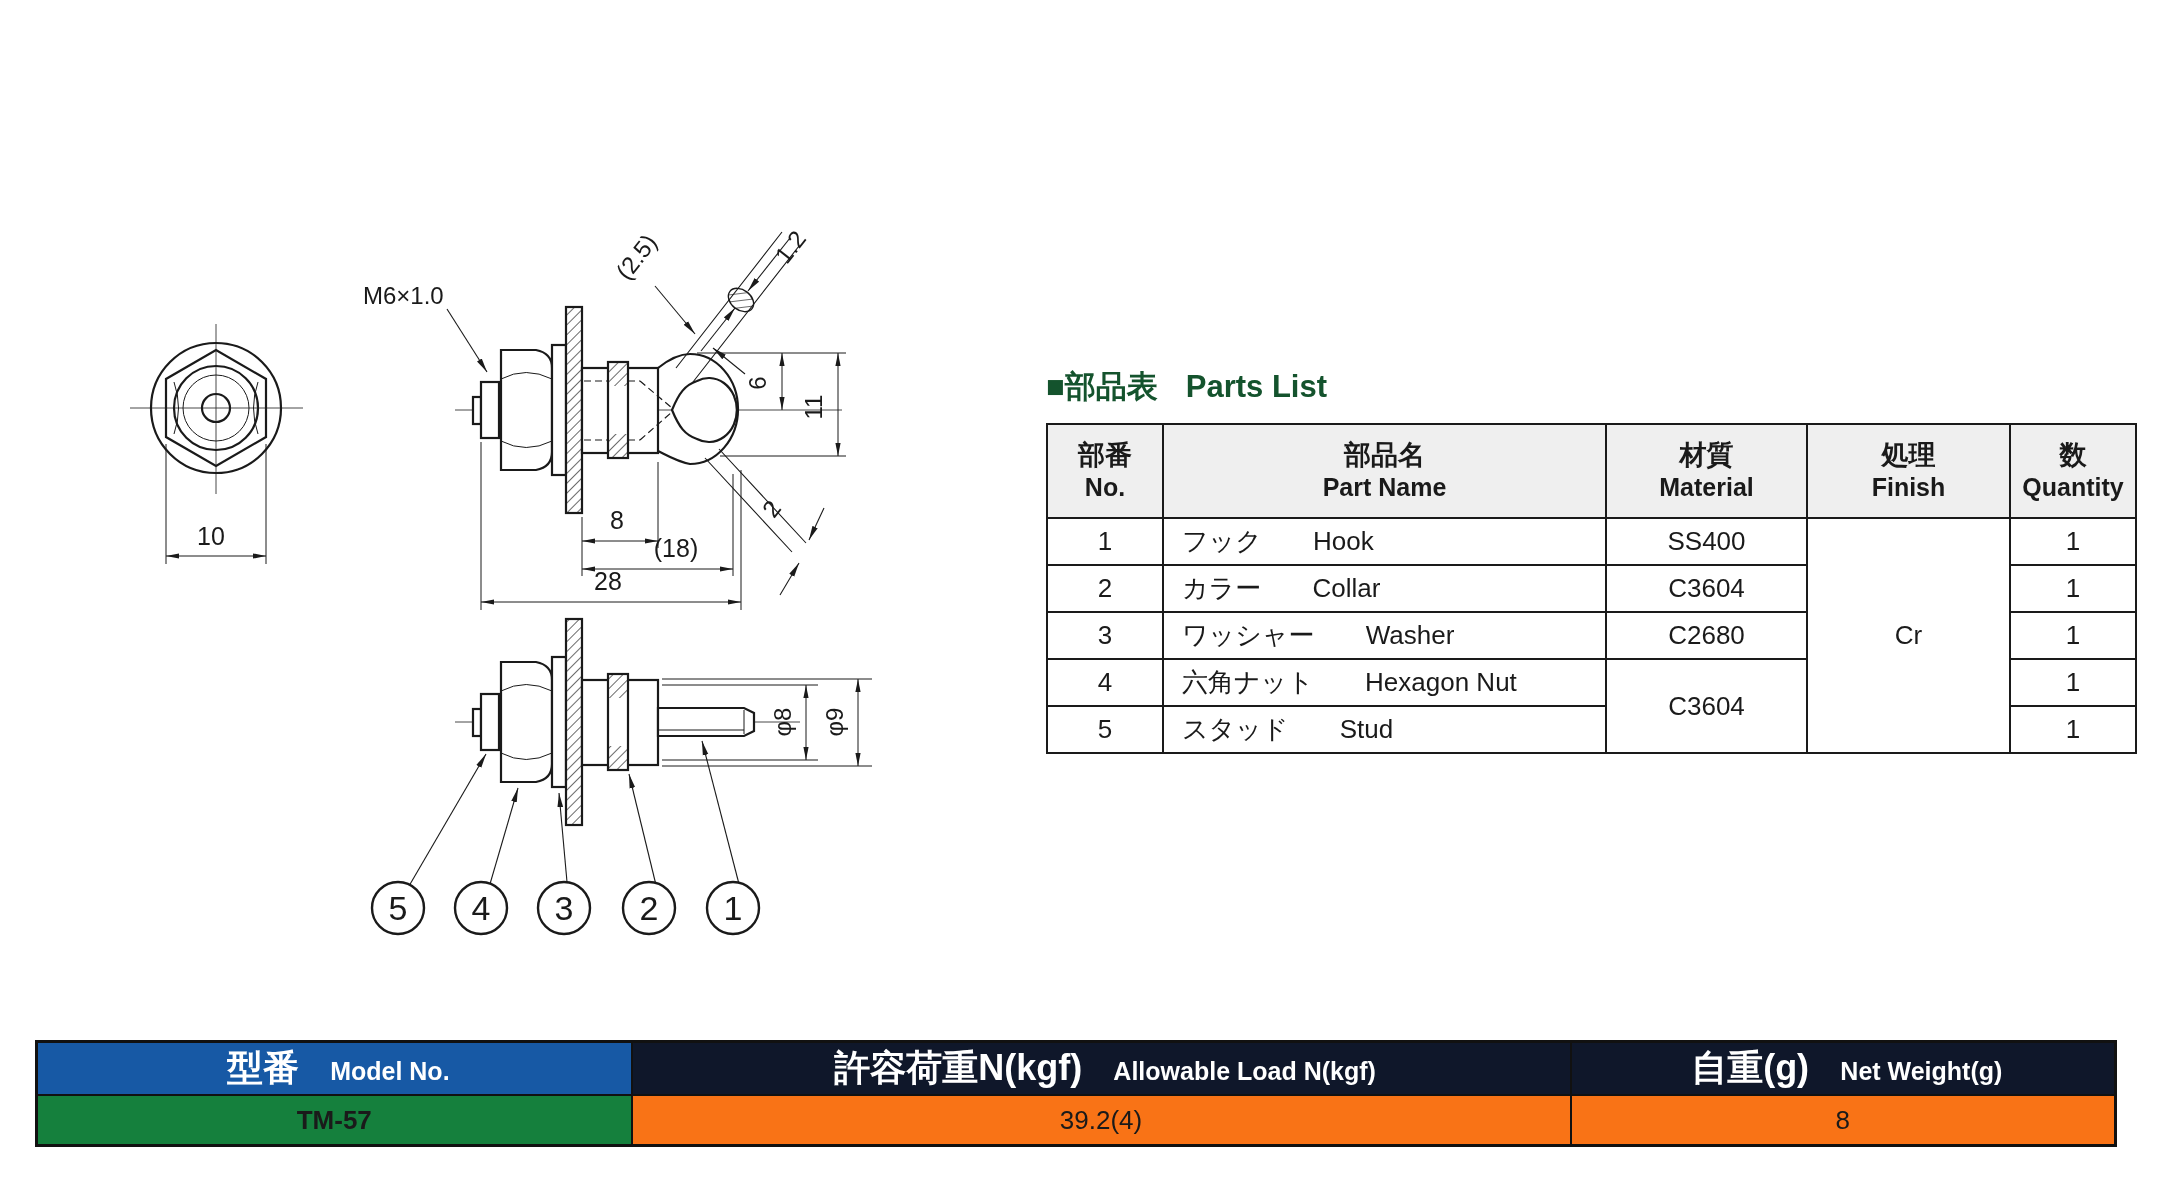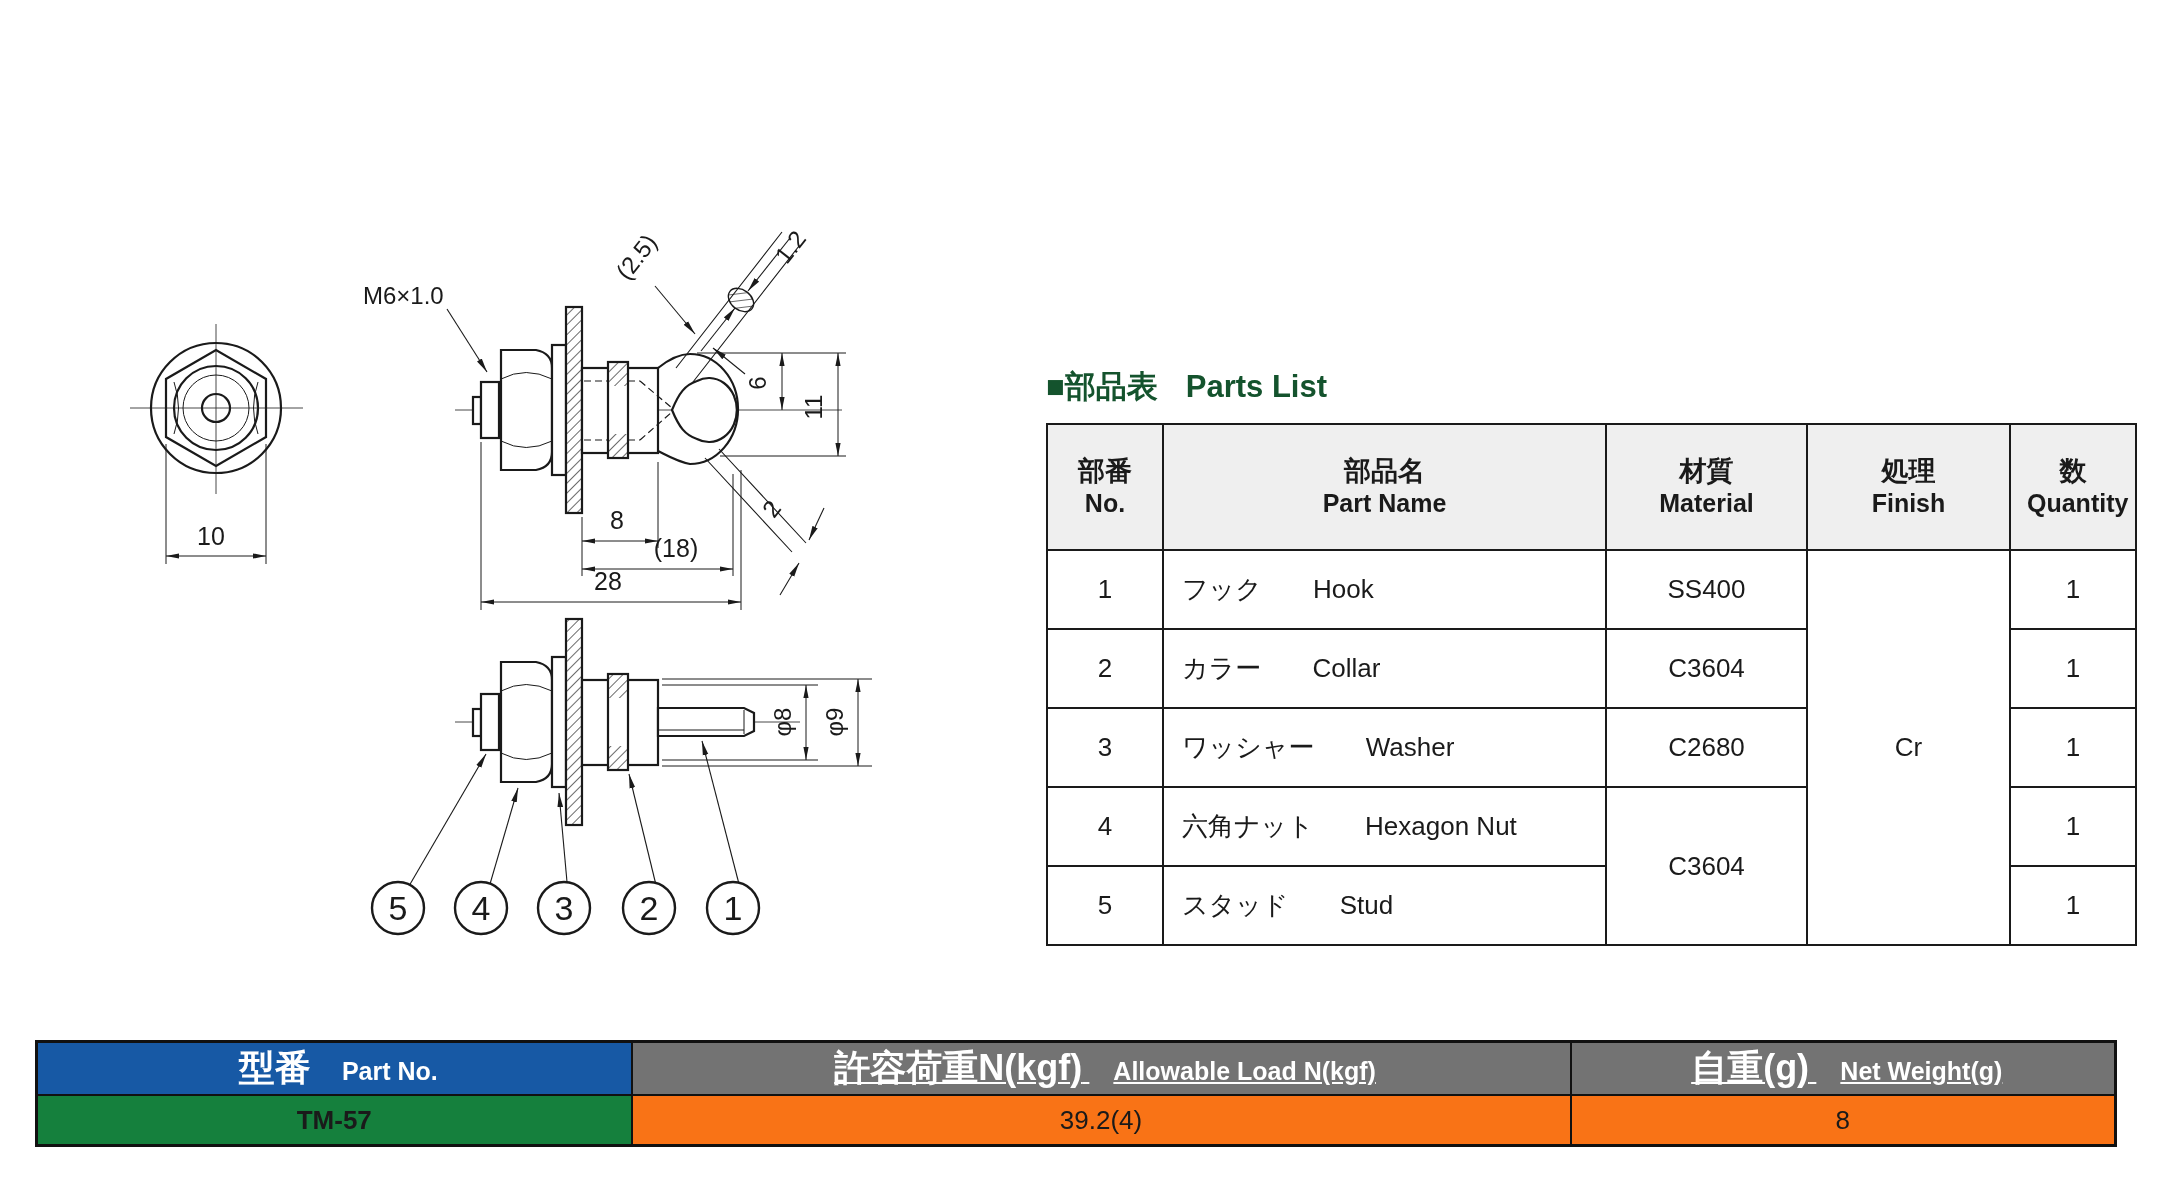--- a/index.html
+++ b/index.html
@@ -4,35 +4,35 @@
 <style>
   html,body{margin:0;padding:0;background:#fff;}
   body{font-family:"Liberation Sans","DejaVu Sans",sans-serif;color:#1a1a1a;}
   #canvas{position:relative;width:2157px;height:1178px;background:#fff;overflow:hidden;}
   .abs{position:absolute;}
   
   .section-title{display:flex;align-items:baseline;gap:28px;font-weight:bold;font-size:31px;color:#14532d;white-space:nowrap;}
   
   table{border-collapse:collapse;table-layout:fixed;}
   .parts-table{width:1089px;font-size:26px;}
-  .parts-table th,.parts-table td{border:2px solid #1a1a1a;padding:16px;text-align:center;vertical-align:middle;}
+  .parts-table th,.parts-table td{border:2px solid #1a1a1a;padding:0;text-align:center;vertical-align:middle;}
   .parts-table thead th{background:#EFEFEF;height:92px;font-weight:bold;line-height:1.25;}
   .parts-table thead .jp{font-size:27px;display:block;}
   .parts-table thead .en{font-size:25px;display:block;}
   .parts-table tbody td{height:45px;background:#fff;}
   .parts-table td.name{text-align:left;padding-left:18px;}
   .parts-table td.name .en{margin-left:44px;}
   
   .spec-table{width:2079px;font-size:26px;border:3px solid #111;}
   .spec-table th,.spec-table td{border:2px solid #111;padding:0;text-align:center;vertical-align:middle;}
   .spec-table thead th{height:51px;font-weight:bold;color:#fff;}
   .spec-table thead th .jp{font-size:36px;margin-left:8px;}
   .spec-table thead th .en{font-size:25px;margin-left:24px;}
   .spec-table thead th.model{background:#1759A5;}
-  .spec-table thead th.dark{background:#737373;text-decoration:underline;}
+  .spec-table thead th.dark{background:#0f172a;}
   .spec-table tbody td{height:48px;}
   .spec-table tbody td.model{background:#15803d;font-weight:bold;}
   .spec-table tbody td.dark{background:#f97316;margin-left:21px;}
   
   svg{display:block;}
   svg text{font-family:"Liberation Sans","DejaVu Sans",sans-serif;fill:#1a1a1a;}
   .ol{stroke:#1a1a1a;stroke-width:2.2;fill:none;}
   .olw{stroke:#1a1a1a;stroke-width:2.2;fill:#fff;}
   .thin{stroke:#1a1a1a;stroke-width:1;fill:none;}
   .cl{stroke:#333;stroke-width:0.9;fill:none;}
@@ -284,21 +284,21 @@
   <table class="abs spec-table" style="left:35px;top:1040px;">
     <colgroup>
       <col style="width:595px">
         <col style="width:939px">
         <col style="width:545px">
     </colgroup>
     <thead>
       <tr>
         <th class="model">
           <span class="jp">型番</span>
-          <span class="en">Part No.</span>
+          <span class="en">Model No.</span>
         </th>
         <th class="dark">
           <span class="jp">許容荷重N(kgf)</span>
           <span class="en">Allowable Load N(kgf)</span>
         </th>
         <th class="dark">
           <span class="jp">自重(g)</span>
           <span class="en">Net Weight(g)</span>
         </th>
       </tr>

